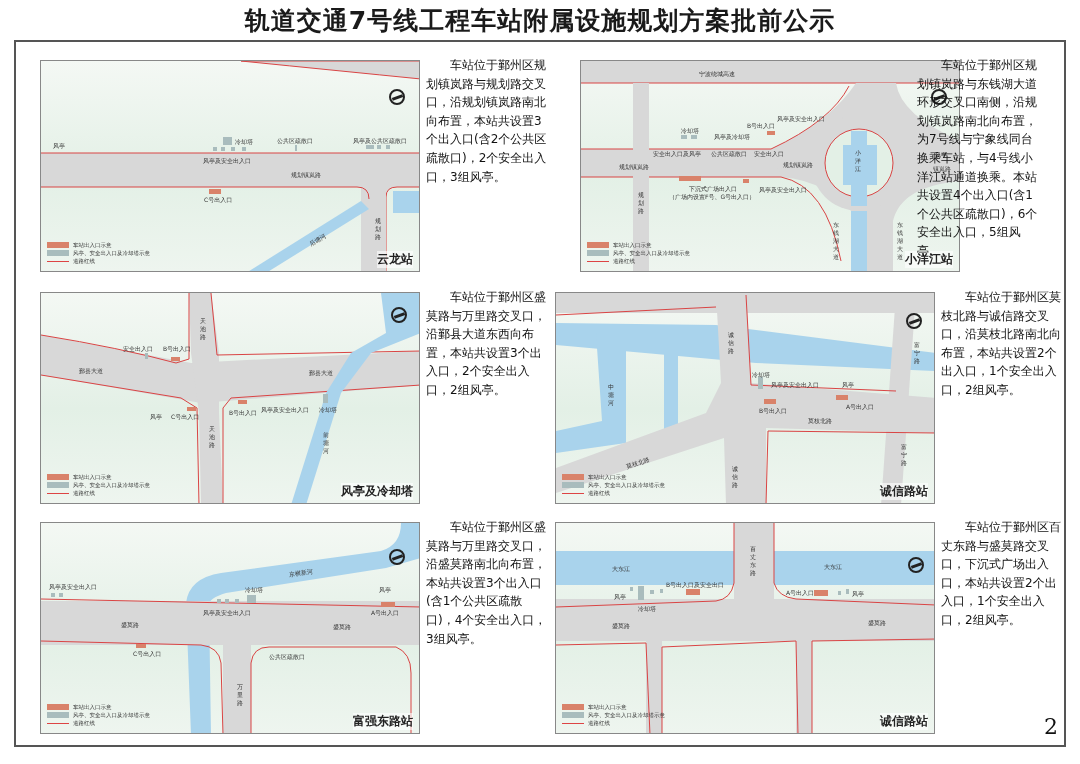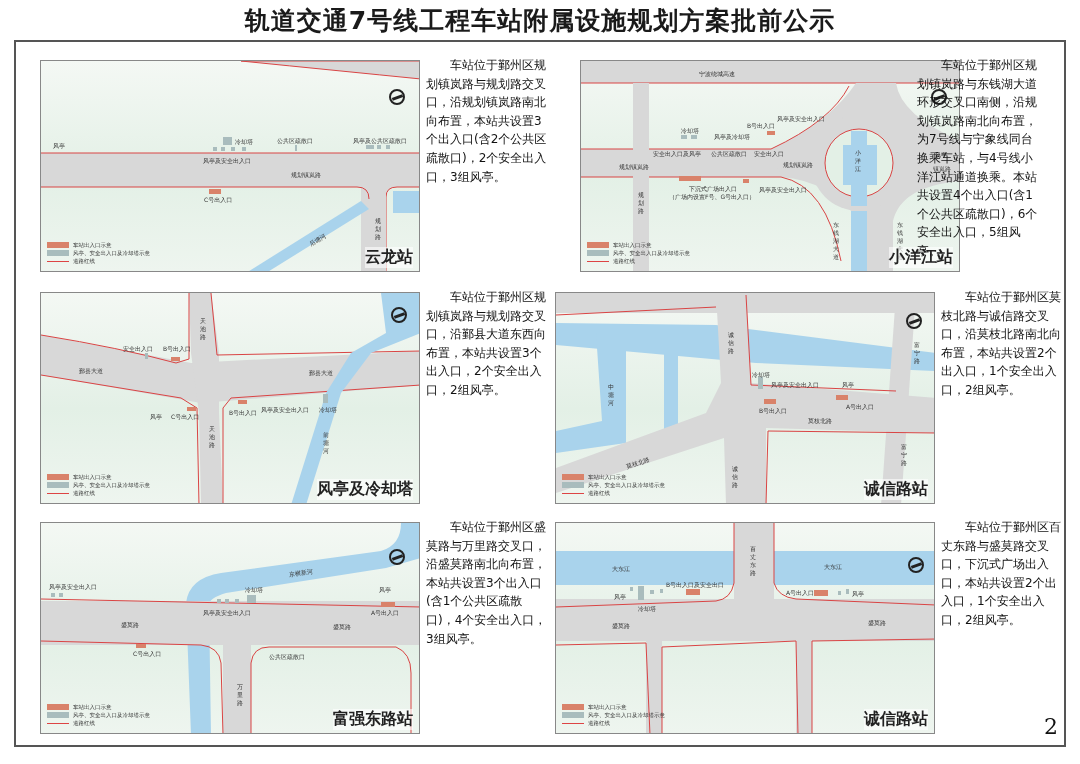--- a/index.html
+++ b/index.html
@@ -6,21 +6,21 @@
   html, body { width:1080px; height:764px; background:#ffffff; overflow:hidden; }
   body { position:relative; font-family:"DejaVu Serif", serif; color:#111; }
   .title { position:absolute; left:0; top:4px; width:1080px; text-align:center; font-family:"DejaVu Sans", sans-serif; font-weight:bold; font-size:25px; letter-spacing:1px; color:#1a1a1a; }
   .frame { position:absolute; left:14px; top:40px; width:1052px; height:707px; border:2px solid #555; }
   .page-num { position:absolute; right:22px; top:714px; font-size:22px; font-family:"DejaVu Serif", serif; color:#111; }
   .panel { position:absolute; width:380px; height:212px; border:1px solid #888; overflow:hidden; background:linear-gradient(180deg,#f4f8f4 0%,#e3f0e6 55%,#eef5ef 100%); }
   .desc { position:absolute; width:122px; font-size:12px; line-height:18.6px; font-family:"DejaVu Sans", sans-serif; color:#111; text-indent:2em; word-break:break-all; }
   .map svg { position:absolute; left:0; top:0; }
   .lbl { position:absolute; font-size:6px; color:#333; white-space:nowrap; font-family:"DejaVu Sans", sans-serif; }
   .lblv { position:absolute; font-size:6px; color:#333; width:7px; line-height:8px; word-break:break-all; font-family:"DejaVu Sans", sans-serif; }
-  .station { position:absolute; right:6px; bottom:3px; font-size:16px; font-weight:bold; color:#222; font-family:"DejaVu Serif", serif; background:rgba(255,255,255,0.6); }
+  .station { position:absolute; right:6px; bottom:3px; font-size:12px; font-weight:bold; color:#222; font-family:"DejaVu Serif", serif; background:rgba(255,255,255,0.6); }
   .legend { position:absolute; left:6px; bottom:6px; }
   .leg-row { display:flex; align-items:center; height:8px; }
   .leg-sw { width:22px; height:6px; margin-right:4px; }
   .leg-line { width:22px; height:0; border-top:1px solid #d44; margin-right:4px; }
   .leg-txt { font-size:5.5px; color:#333; white-space:nowrap; font-family:"DejaVu Sans", sans-serif; }
   .compass { position:absolute; width:16px; height:16px; border:2px solid #222; border-radius:50%; }
   .compass::after { content:""; position:absolute; left:1px; top:5px; width:11px; height:3px; background:#222; transform:rotate(-20deg); }
 </style>
 </head>
 <body>
@@ -174,21 +174,21 @@
         <span class="leg-sw" style="background:#a9bcbd"></span>
         <span class="leg-txt">风亭、安全出入口及冷却塔示意</span>
       </div>
     <div class="leg-row">
         <span class="leg-line"></span>
         <span class="leg-txt">道路红线</span>
       </div>
   </div>
   <div class="station">风亭及冷却塔</div>
 </div>
-<div class="desc" style="left:426px;top:288px;">车站位于鄞州区规划镇岚路与规划路交叉口，沿鄞县大道东西向布置，本站共设置3个出入口，2个安全出入口，2组风亭。</div>
+<div class="desc" style="left:426px;top:288px;">车站位于鄞州区盛莫路与万里路交叉口，沿鄞县大道东西向布置，本站共设置3个出入口，2个安全出入口，2组风亭。</div>
 
 <div class="panel map" style="left:555px;top:292px;">
   <svg width="380" height="212">
     <rect x="0" y="0" width="380" height="20" fill="#d8d8d8"></rect>
     <line x1="0" y1="22" x2="160" y2="14" stroke="#d94444" stroke-width="1"></line>
     <path d="M0 30 L160 32 L380 60 L380 78 L200 70 L0 52 Z" fill="#a9d3ec"></path>
     <path d="M40 40 L70 40 L70 150 L0 160 L0 138 L46 128 Z" fill="#a9d3ec"></path>
     <rect x="108" y="50" width="14" height="100" fill="#a9d3ec"></rect>
     <path d="M160 0 L190 0 L195 90 L380 105 L380 140 L210 135 L210 212 L170 212 L168 145 L0 200 L0 175 L150 120 L165 90 Z" fill="#d8d8d8"></path>
     <path d="M340 0 L360 0 L345 212 L325 212 Z" fill="#d8d8d8"></path>

